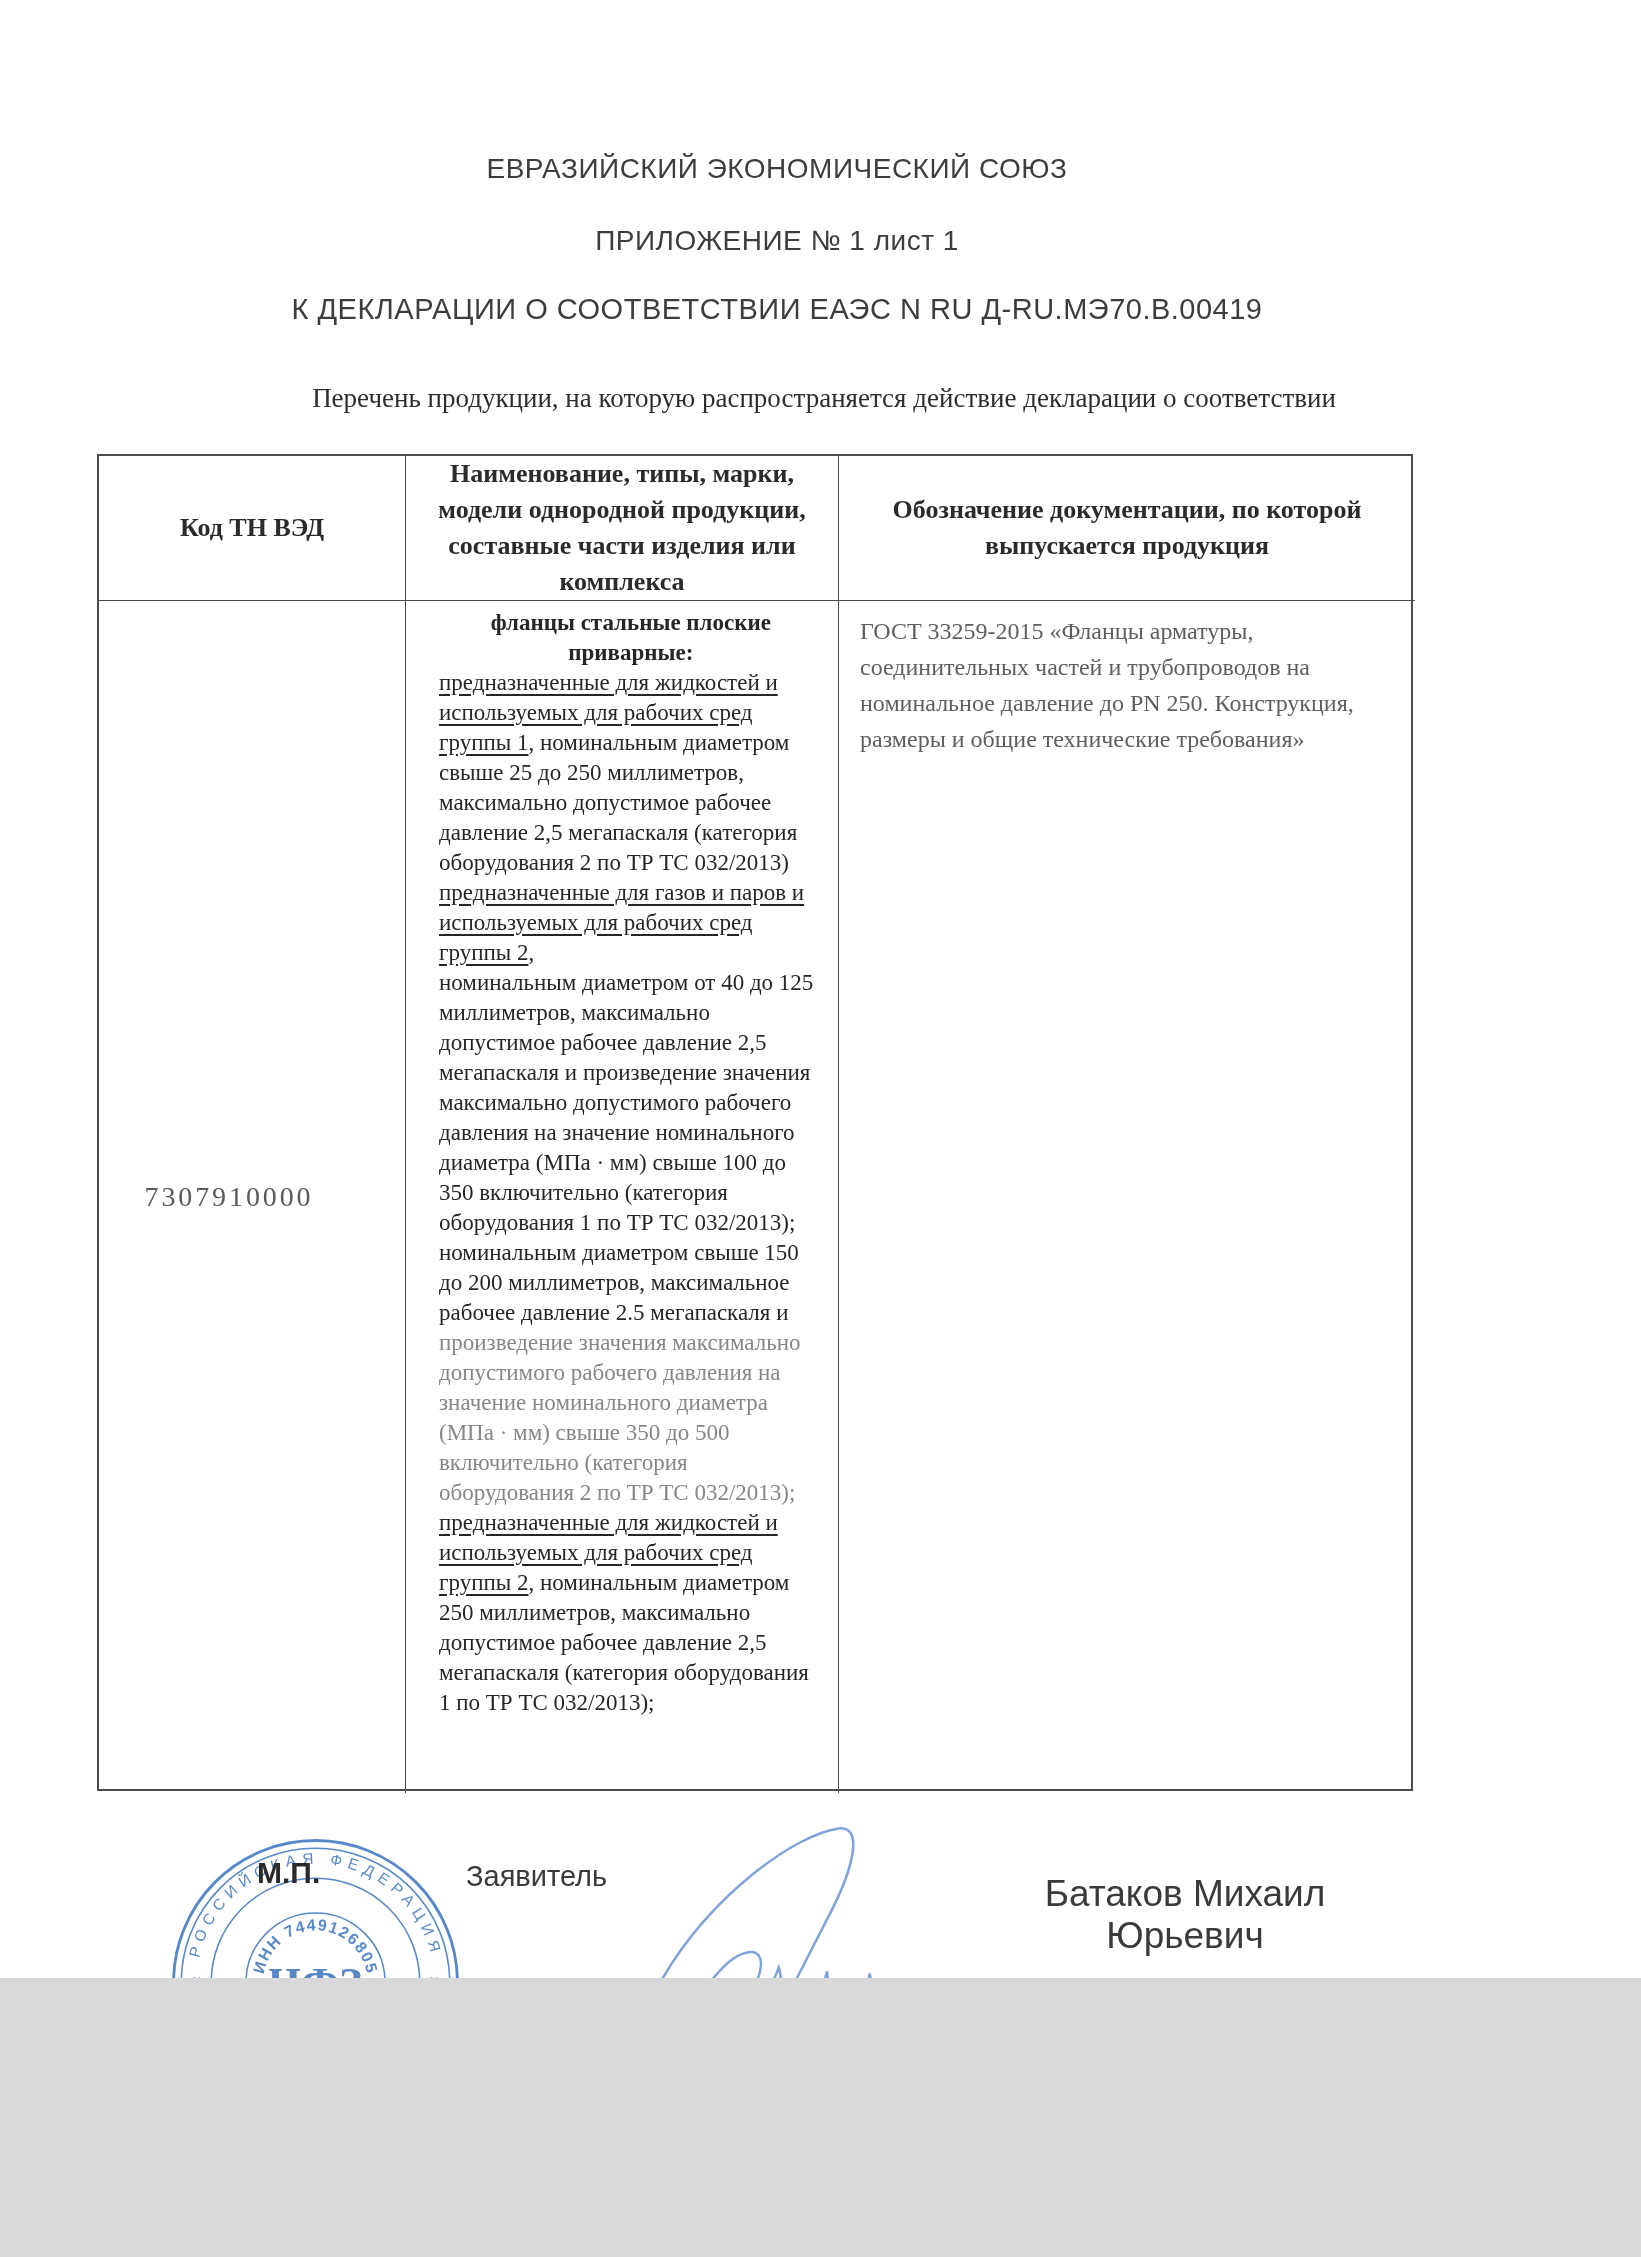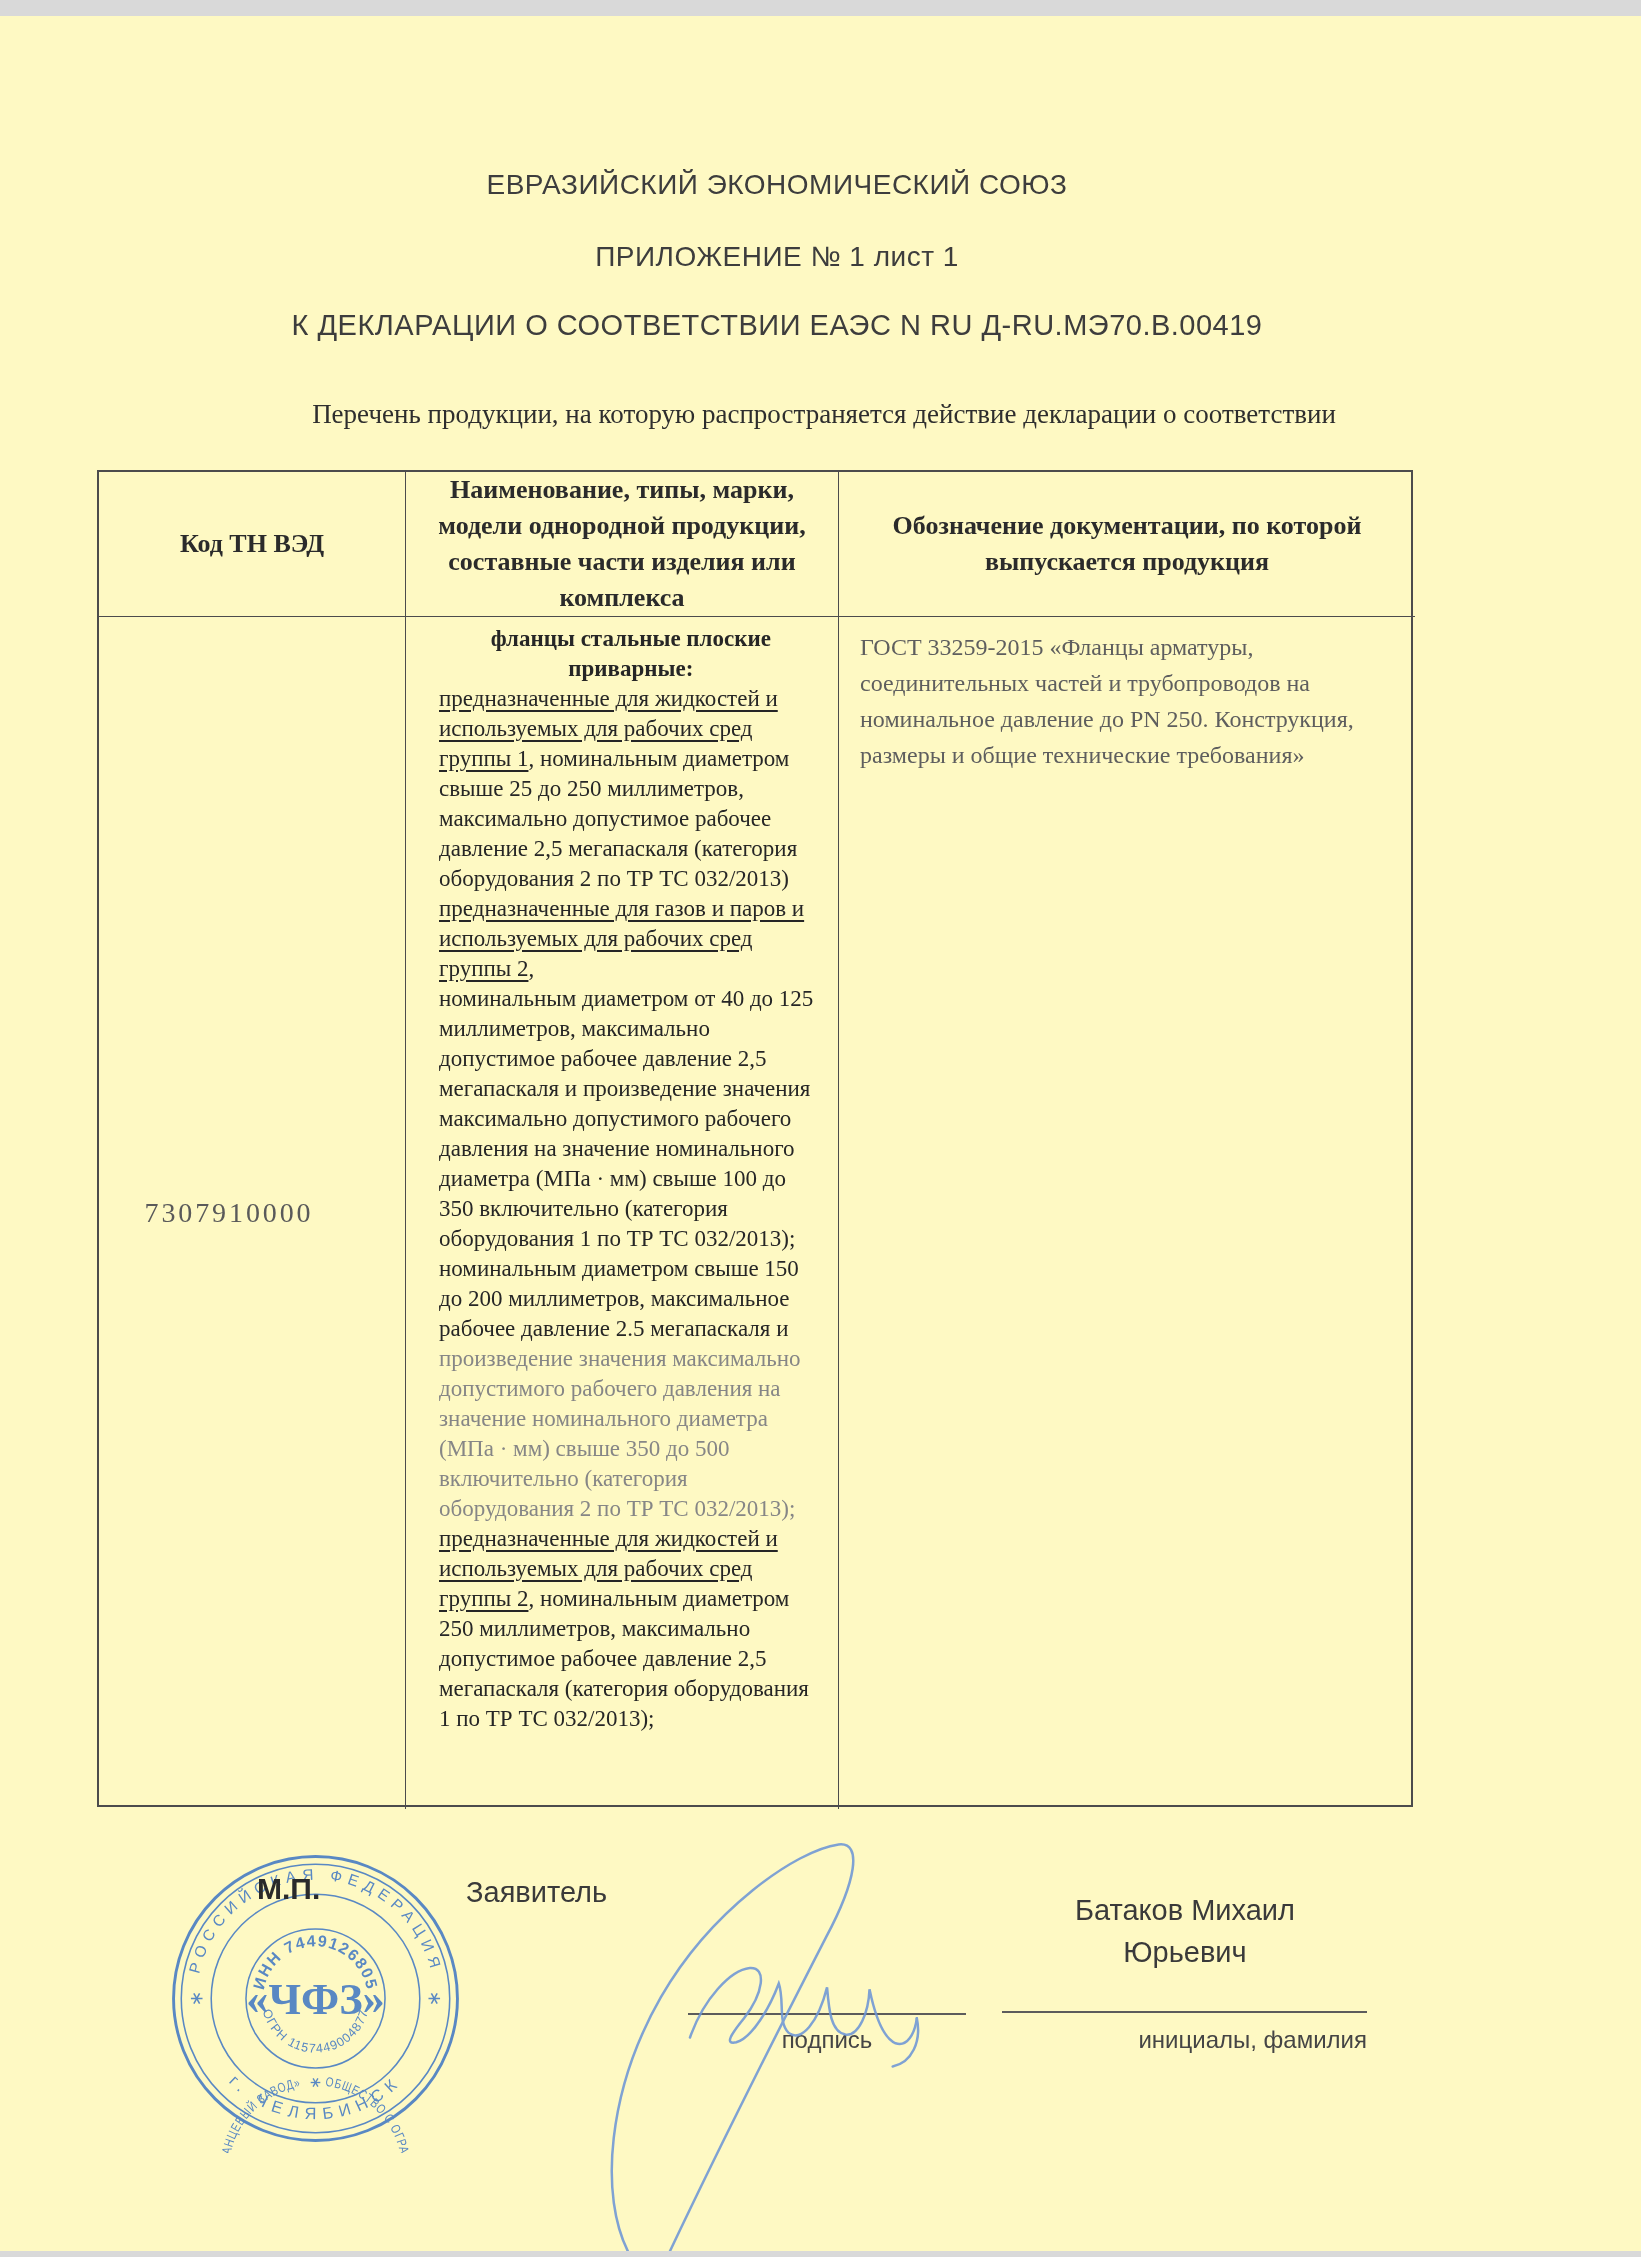--- a/index.html
+++ b/index.html
@@ -1,18 +1,18 @@
 <!DOCTYPE html>
 <html><head>
 <meta charset="utf-8">
 <style>
   html,body{margin:0;padding:0;background:#d9d9d9;}
   .page{
-    position:relative;width:1641px;height:2235px;background:#fef9c3;
-    font-family:"Liberation Serif",serif;overflow:hidden;margin:16px auto;
+    position:relative;width:1641px;height:1978px;background:#ffffff;
+    font-family:"Liberation Serif",serif;overflow:hidden;margin:0 auto;
     color:#232323;
   }
   .abs{position:absolute;}
   .h-sans{font-family:"Liberation Sans",sans-serif;color:#3d3d3d;}
   .hdr-line{left:0;width:1554px;text-align:center;letter-spacing:0.5px;}
   .hdr1{top:153px;font-size:28px;}
   .hdr2{top:225px;font-size:28px;}
   .hdr3{top:293px;font-size:29px;}
   .subtitle{left:0;width:1634px;top:383px;text-align:center;font-size:27px;color:#2e2e2e;padding-left:7px;}
 
@@ -41,21 +41,21 @@
   .seg-muted{color:#868686;}
   .td-doc{padding:11.6px 35px 9.7px 21px;font-size:24px;line-height:36px;color:#5e5e5e;}
 
   
   .mp{left:257px;top:1856px;font-size:30px;color:#2a2a2a;z-index:6;font-weight:bold;}
   .applicant{left:466px;top:1860px;font-size:29px;color:#3a3a3a;}
   .sig-line{left:688px;top:1997px;width:278px;height:1.9px;background:#5c5c5c;}
   .name-line{left:1002px;top:1995px;width:365px;height:1.9px;background:#5c5c5c;}
   .sig-caption{left:688px;top:2010px;width:278px;text-align:center;font-size:24px;color:#454545;}
   .name-caption{left:1002px;top:2010px;width:365px;text-align:right;font-size:24px;color:#454545;}
-  .name-block{left:983px;top:1873px;width:404px;text-align:center;font-size:29px;line-height:42px;color:#3a3a3a;}
+  .name-block{left:983px;top:1873px;width:404px;text-align:center;font-size:37px;line-height:42px;color:#3a3a3a;}
   .stamp-svg{left:161px;top:1828px;z-index:4;opacity:.93;}
   .sign-svg{left:570px;top:1813px;z-index:5;}
 </style>
 </head>
 <body>
 
 <div class="page">
 
   <div class="abs h-sans hdr-line hdr1">ЕВРАЗИЙСКИЙ ЭКОНОМИЧЕСКИЙ СОЮЗ</div>
   <div class="abs h-sans hdr-line hdr2">ПРИЛОЖЕНИЕ № 1 лист 1</div>

